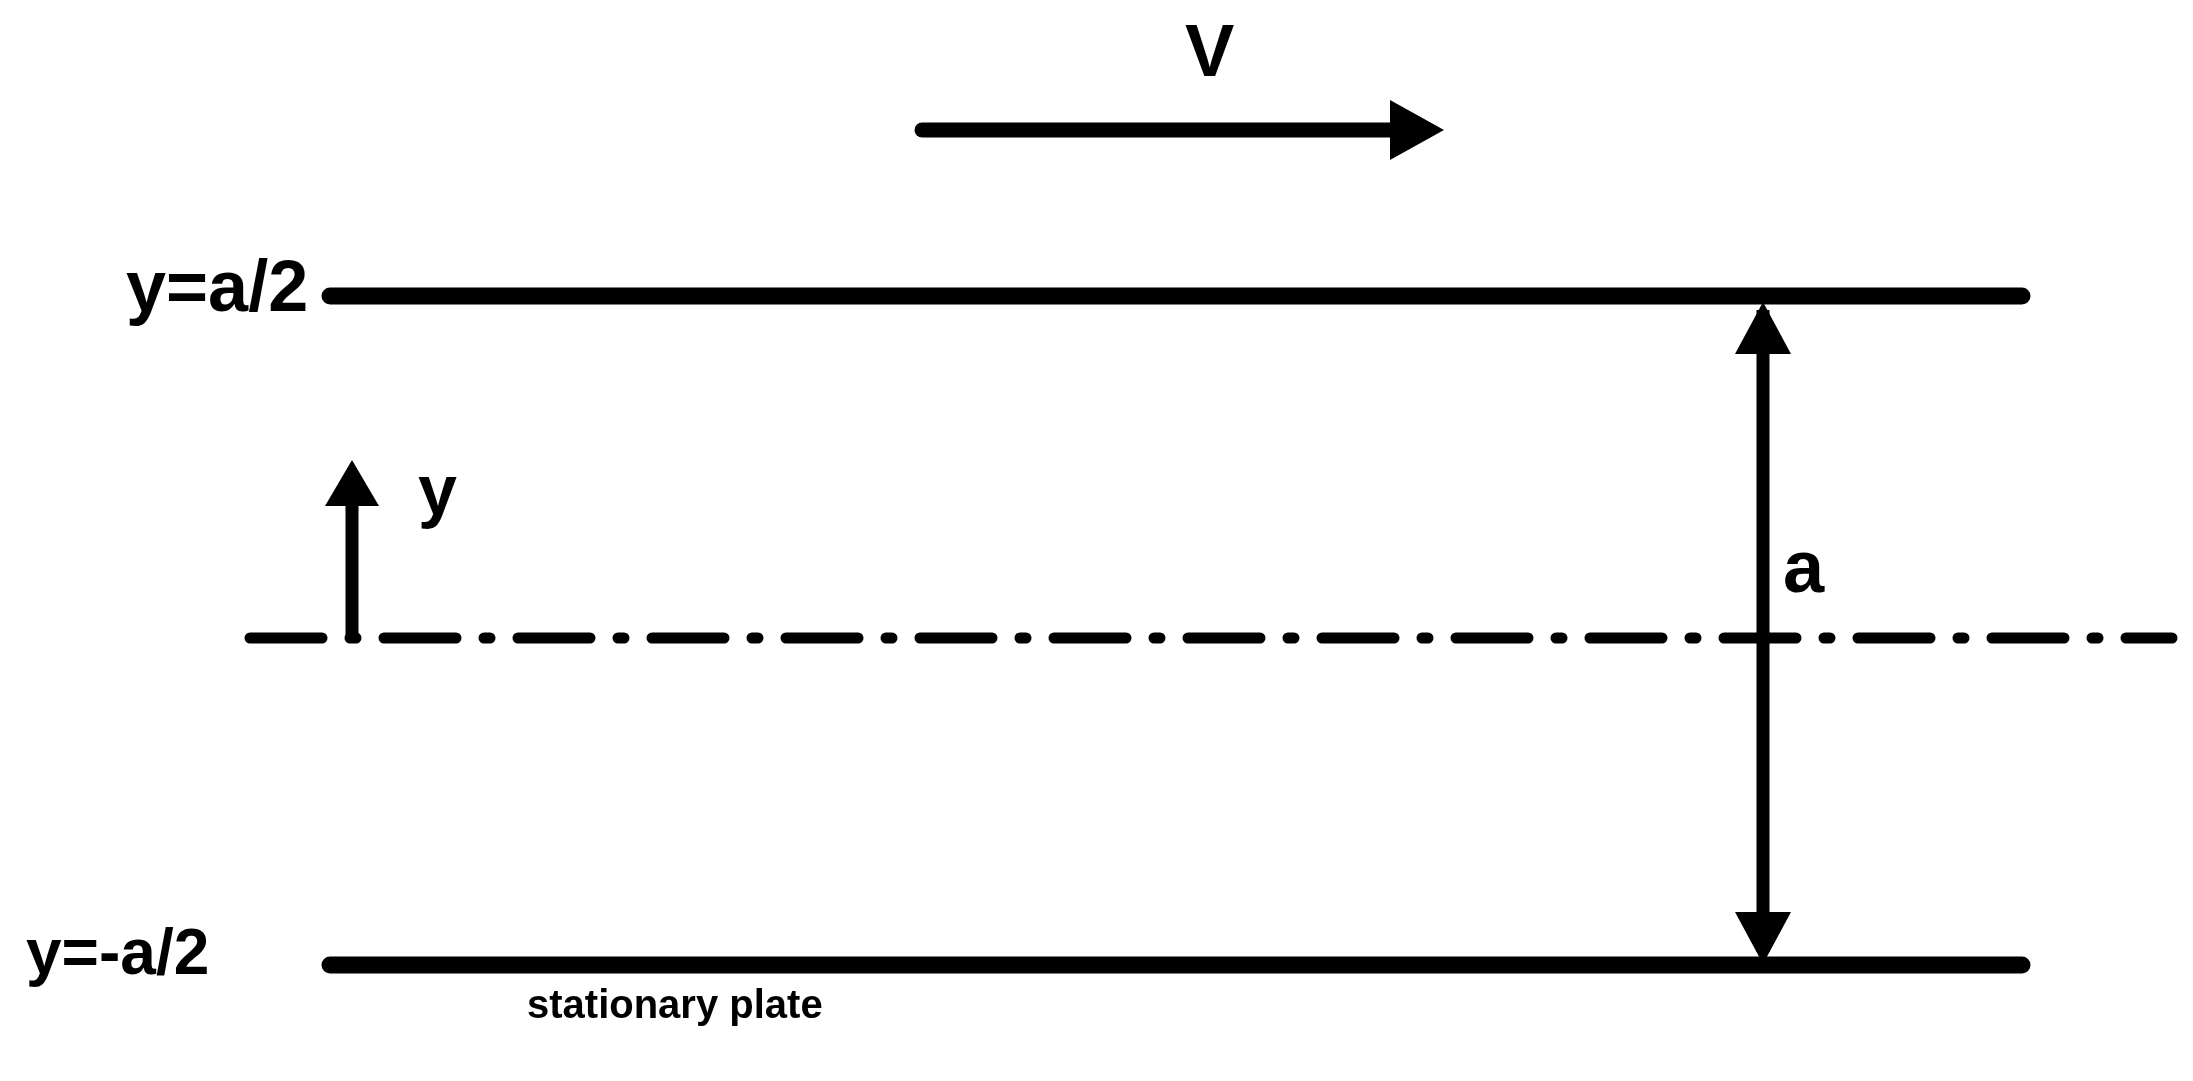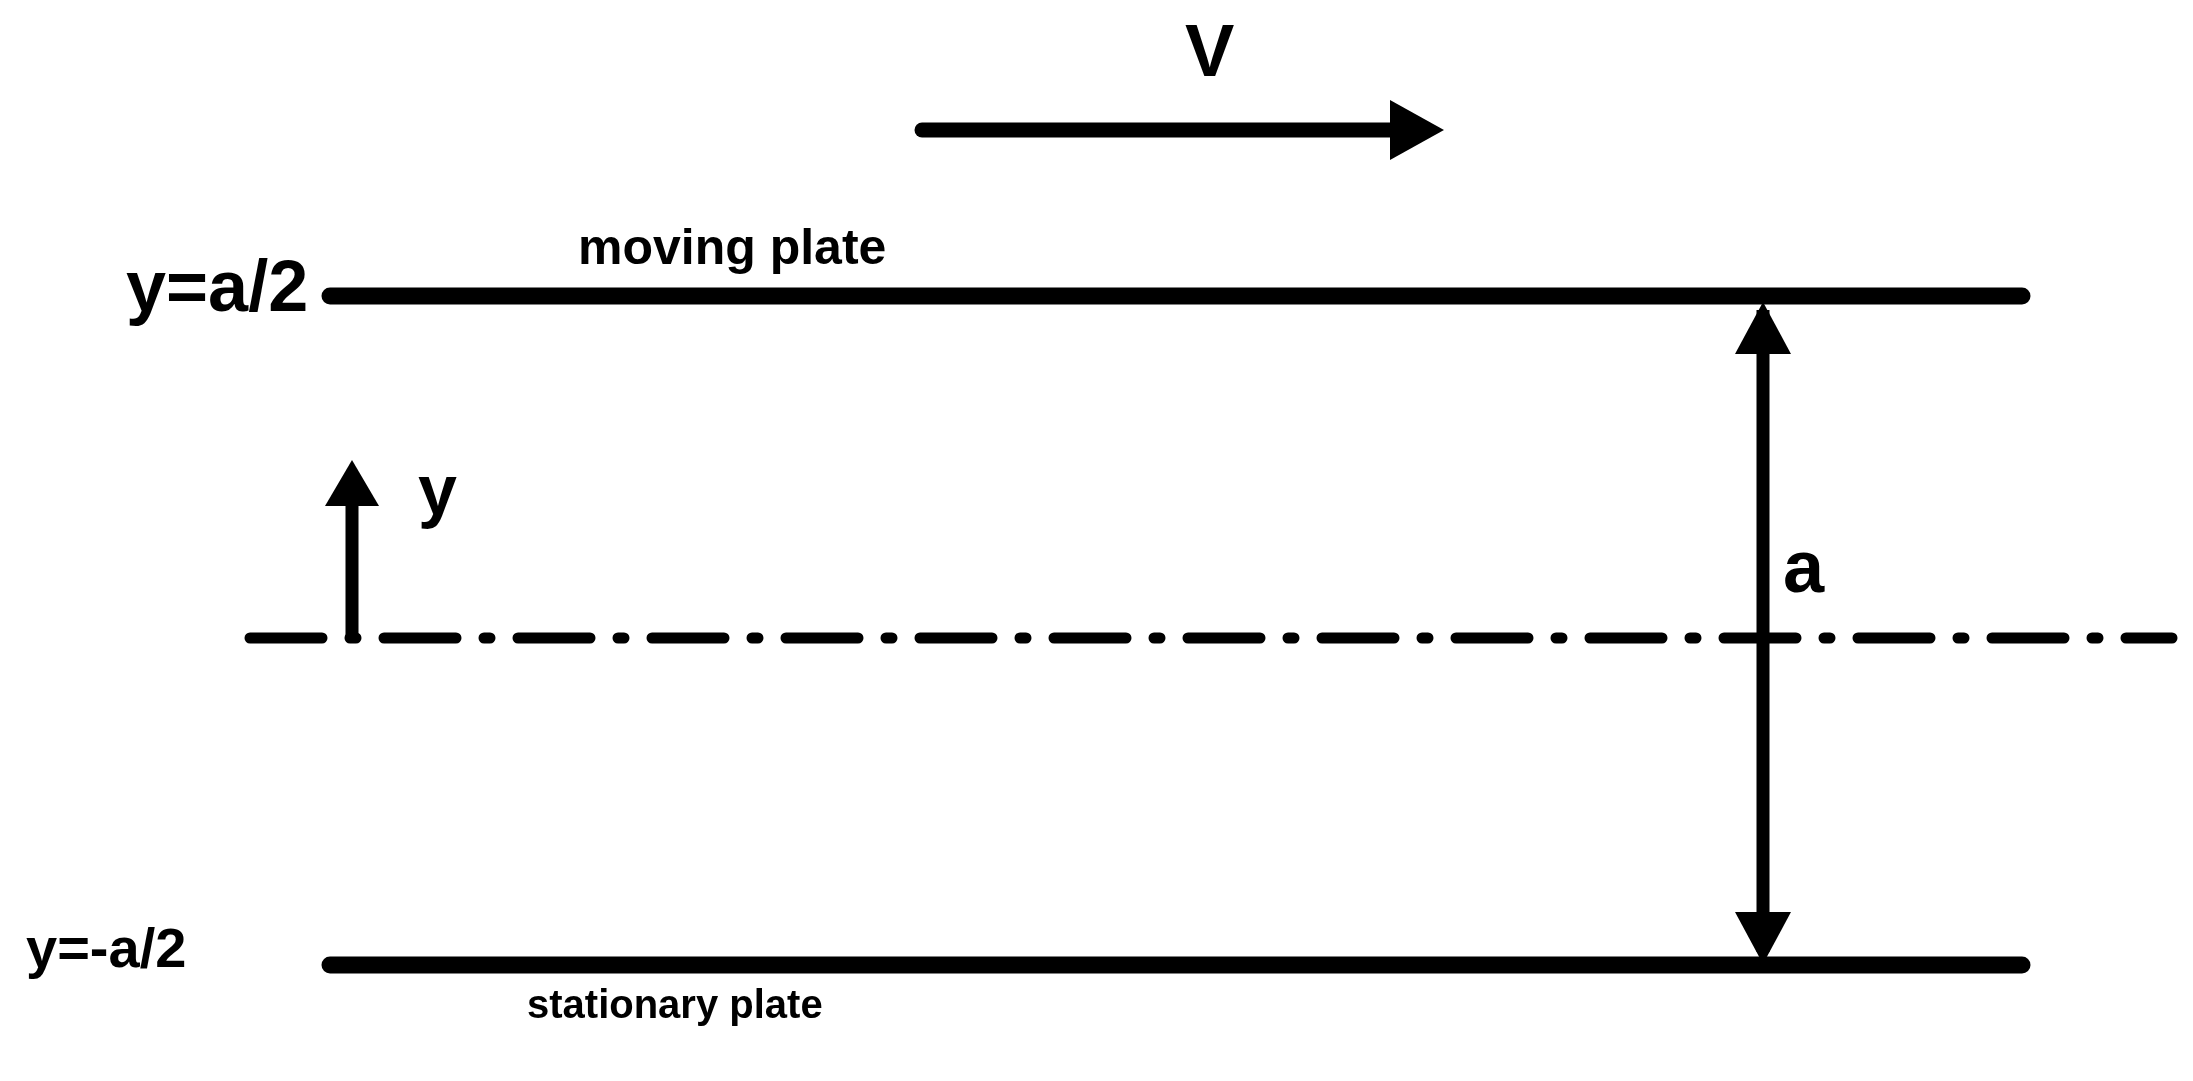--- a/index.html
+++ b/index.html
@@ -36,21 +36,21 @@
   }
   #label-y-top {
     left: 78px;
     top: 250px;
     font-size: 72px;
     margin-left: 48px;
   }
   #label-y-bottom {
     left: 26px;
     top: 920px;
-    font-size: 56px;
+    font-size: 64px;
   }
   #label-moving-plate {
     left: 578px;
     top: 222px;
     font-size: 50px;
   }
   #label-stationary-plate {
     left: 527px;
     top: 984px;
     font-size: 40px;
@@ -98,21 +98,20 @@
       <line x1="1763" y1="310" x2="1763" y2="952" stroke="#000000" stroke-width="13" stroke-linecap="butt"></line>
       <polygon points="1735,354 1763,302 1791,354" fill="#000000"></polygon>
       <polygon points="1735,912 1763,964 1791,912" fill="#000000"></polygon>
     </g>
   </svg>
 
   <div class="lbl" id="label-y-top">y=a/2</div>
 
   <div class="lbl" id="label-y-bottom">y=-a/2</div>
 
-  <div class="lbl" id="label-moving-plate">moving plate</div>
 
   <div class="lbl" id="label-stationary-plate">stationary plate</div>
 
   <div class="lbl" id="label-velocity">V</div>
 
   <div class="lbl" id="label-axis-y">y</div>
 
   <div class="lbl" id="label-gap-a">a</div>
 
 </div>

